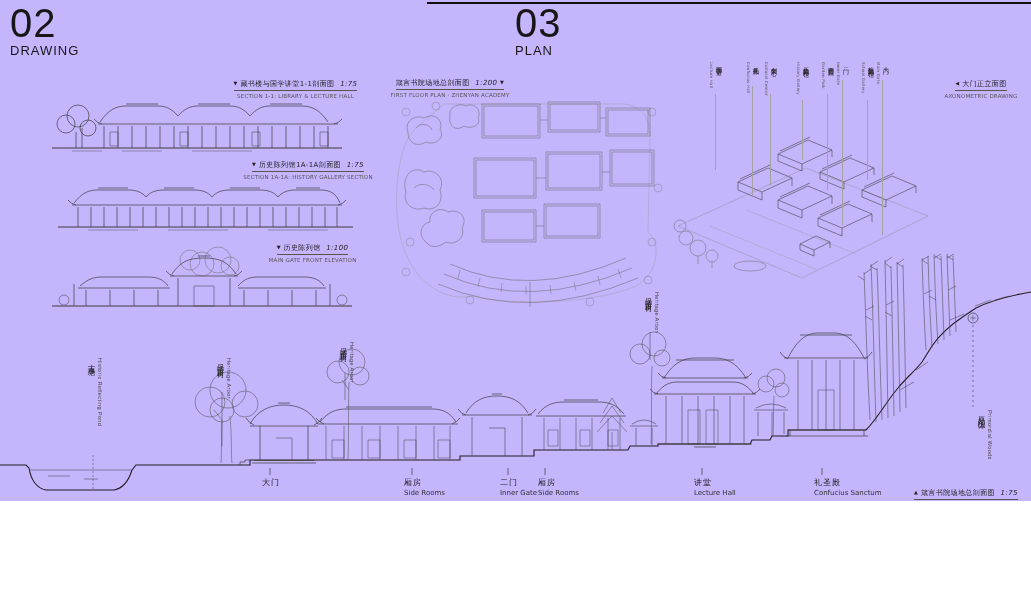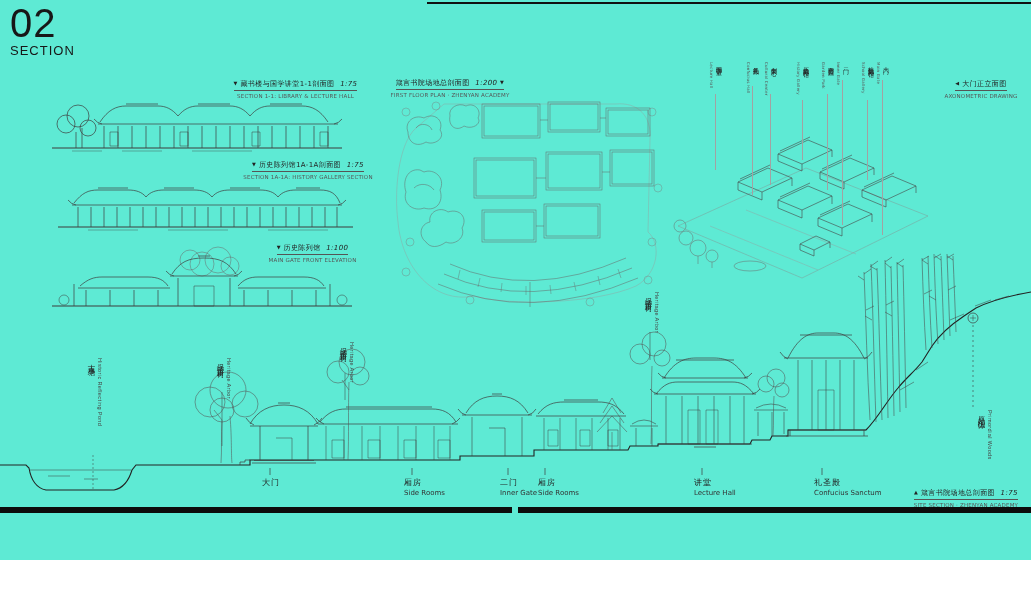--- a/index.html
+++ b/index.html
@@ -1,16 +1,16 @@
 <!DOCTYPE html>
 <html><head>
 <meta charset="utf-8">
 <style>
   html,body{margin:0;padding:0;background:#ffffff;}
-  #board{position:relative;width:1031px;height:560px;background:#5eead4;overflow:hidden;
+  #board{position:relative;width:1031px;height:501px;background:#c4b5fd;overflow:hidden;
          font-family:"Liberation Sans",sans-serif;color:#1b1b1b;}
   .zhfont{font-family:"DejaVu Sans",sans-serif;}
   
   .hdr{position:absolute;}
   .hnum{font-size:40px;font-weight:500;line-height:0.95;letter-spacing:1px;color:#171717;}
   .hlabel{font-size:13px;letter-spacing:1px;color:#171717;margin-top:1px;}
   
   .toprule{position:absolute;left:427px;top:2px;width:604px;height:2px;background:#111;}
   
   .cap{position:absolute;text-align:center;white-space:nowrap;}
@@ -38,21 +38,25 @@
   .bar.right{left:518px;width:513px;}
   svg{position:absolute;overflow:visible;}
 </style>
 </head>
 <body>
 
 <div id="board">
 
   <div class="hdr" style="left:10px;top:4px;">
     <div class="hnum">02</div>
-    <div class="hlabel">SECTION</div>
+    <div class="hlabel">DRAWING</div>
+  </div>
+  <div class="hdr" style="left:515px;top:4px;">
+    <div class="hnum">03</div>
+    <div class="hlabel">PLAN</div>
   </div>
   <div class="toprule"></div>
 
   <div class="cap zhfont" style="left:228px;top:71px;width:135px;">
     <div class="zhline"><span class="mk">▼</span>
       <span>藏书楼与国学讲堂1-1剖面图</span>
       <span class="sc">1:75</span></div>
     <div class="enline">SECTION 1-1: LIBRARY &amp; LECTURE HALL</div>
   </div>
   <div class="cap zhfont" style="left:233px;top:152px;width:150px;">

